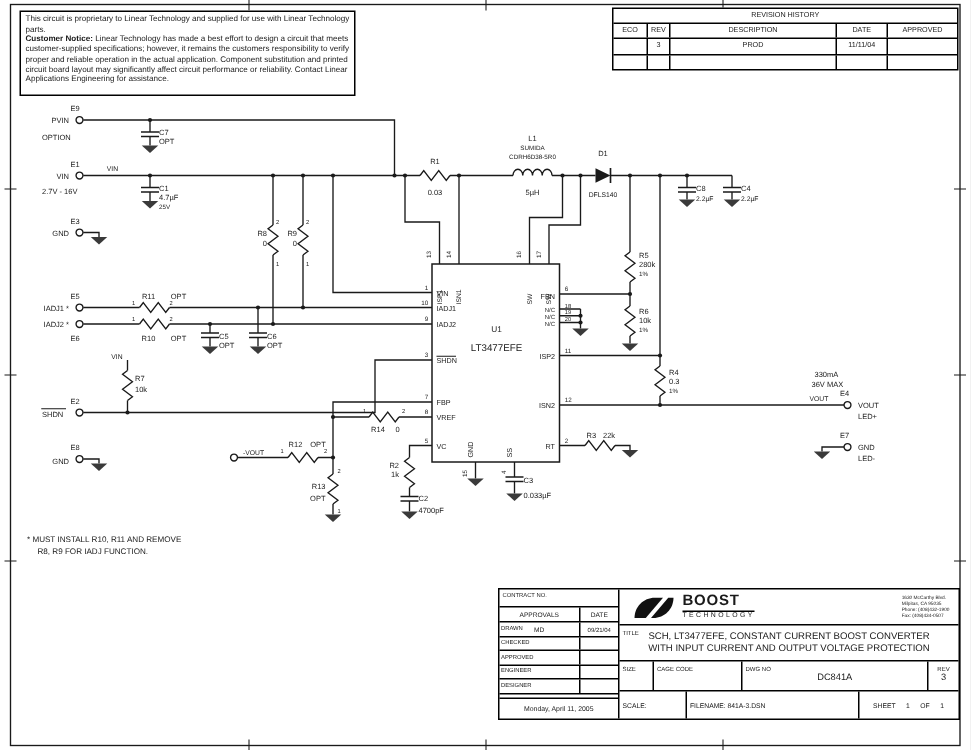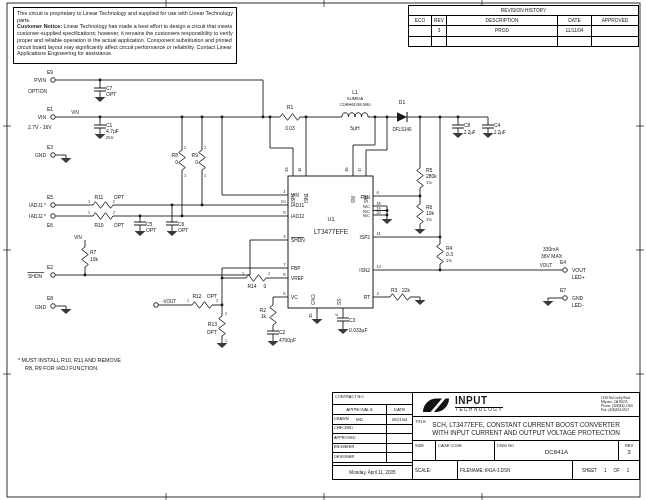--- a/index.html
+++ b/index.html
@@ -423,21 +423,21 @@
       <div class="tb-spacer"></div>
       <div class="tb-datestamp">Monday, April 11, 2005</div>
     </div>
     <div class="tb-right">
       <div class="tb-logo">
         <svg width="30" height="16" viewBox="0 0 30 16">
           <path d="M2,15 C2,7.5 8,1.5 15.5,1.5 L21,1.5 L9.5,15 Z" fill="#111"></path>
           <path d="M28,1.5 C28,9 22,15 14.5,15 L13,15 L24.5,1.5 Z" fill="#111"></path>
         </svg>
         <div class="logo-text">
-          <div class="logo-linear">INPUT</div>
+          <div class="logo-linear">BOOST</div>
           <div class="logo-tech">TECHNOLOGY</div>
         </div>
         <div class="logo-addr">
           <div>1630 McCarthy Blvd.</div>
           <div>Milpitas, CA 95035</div>
           <div>Phone: (408)432-1900</div>
           <div>Fax: (408)434-0507</div>
         </div>
       </div>
       <div class="tb-title">

